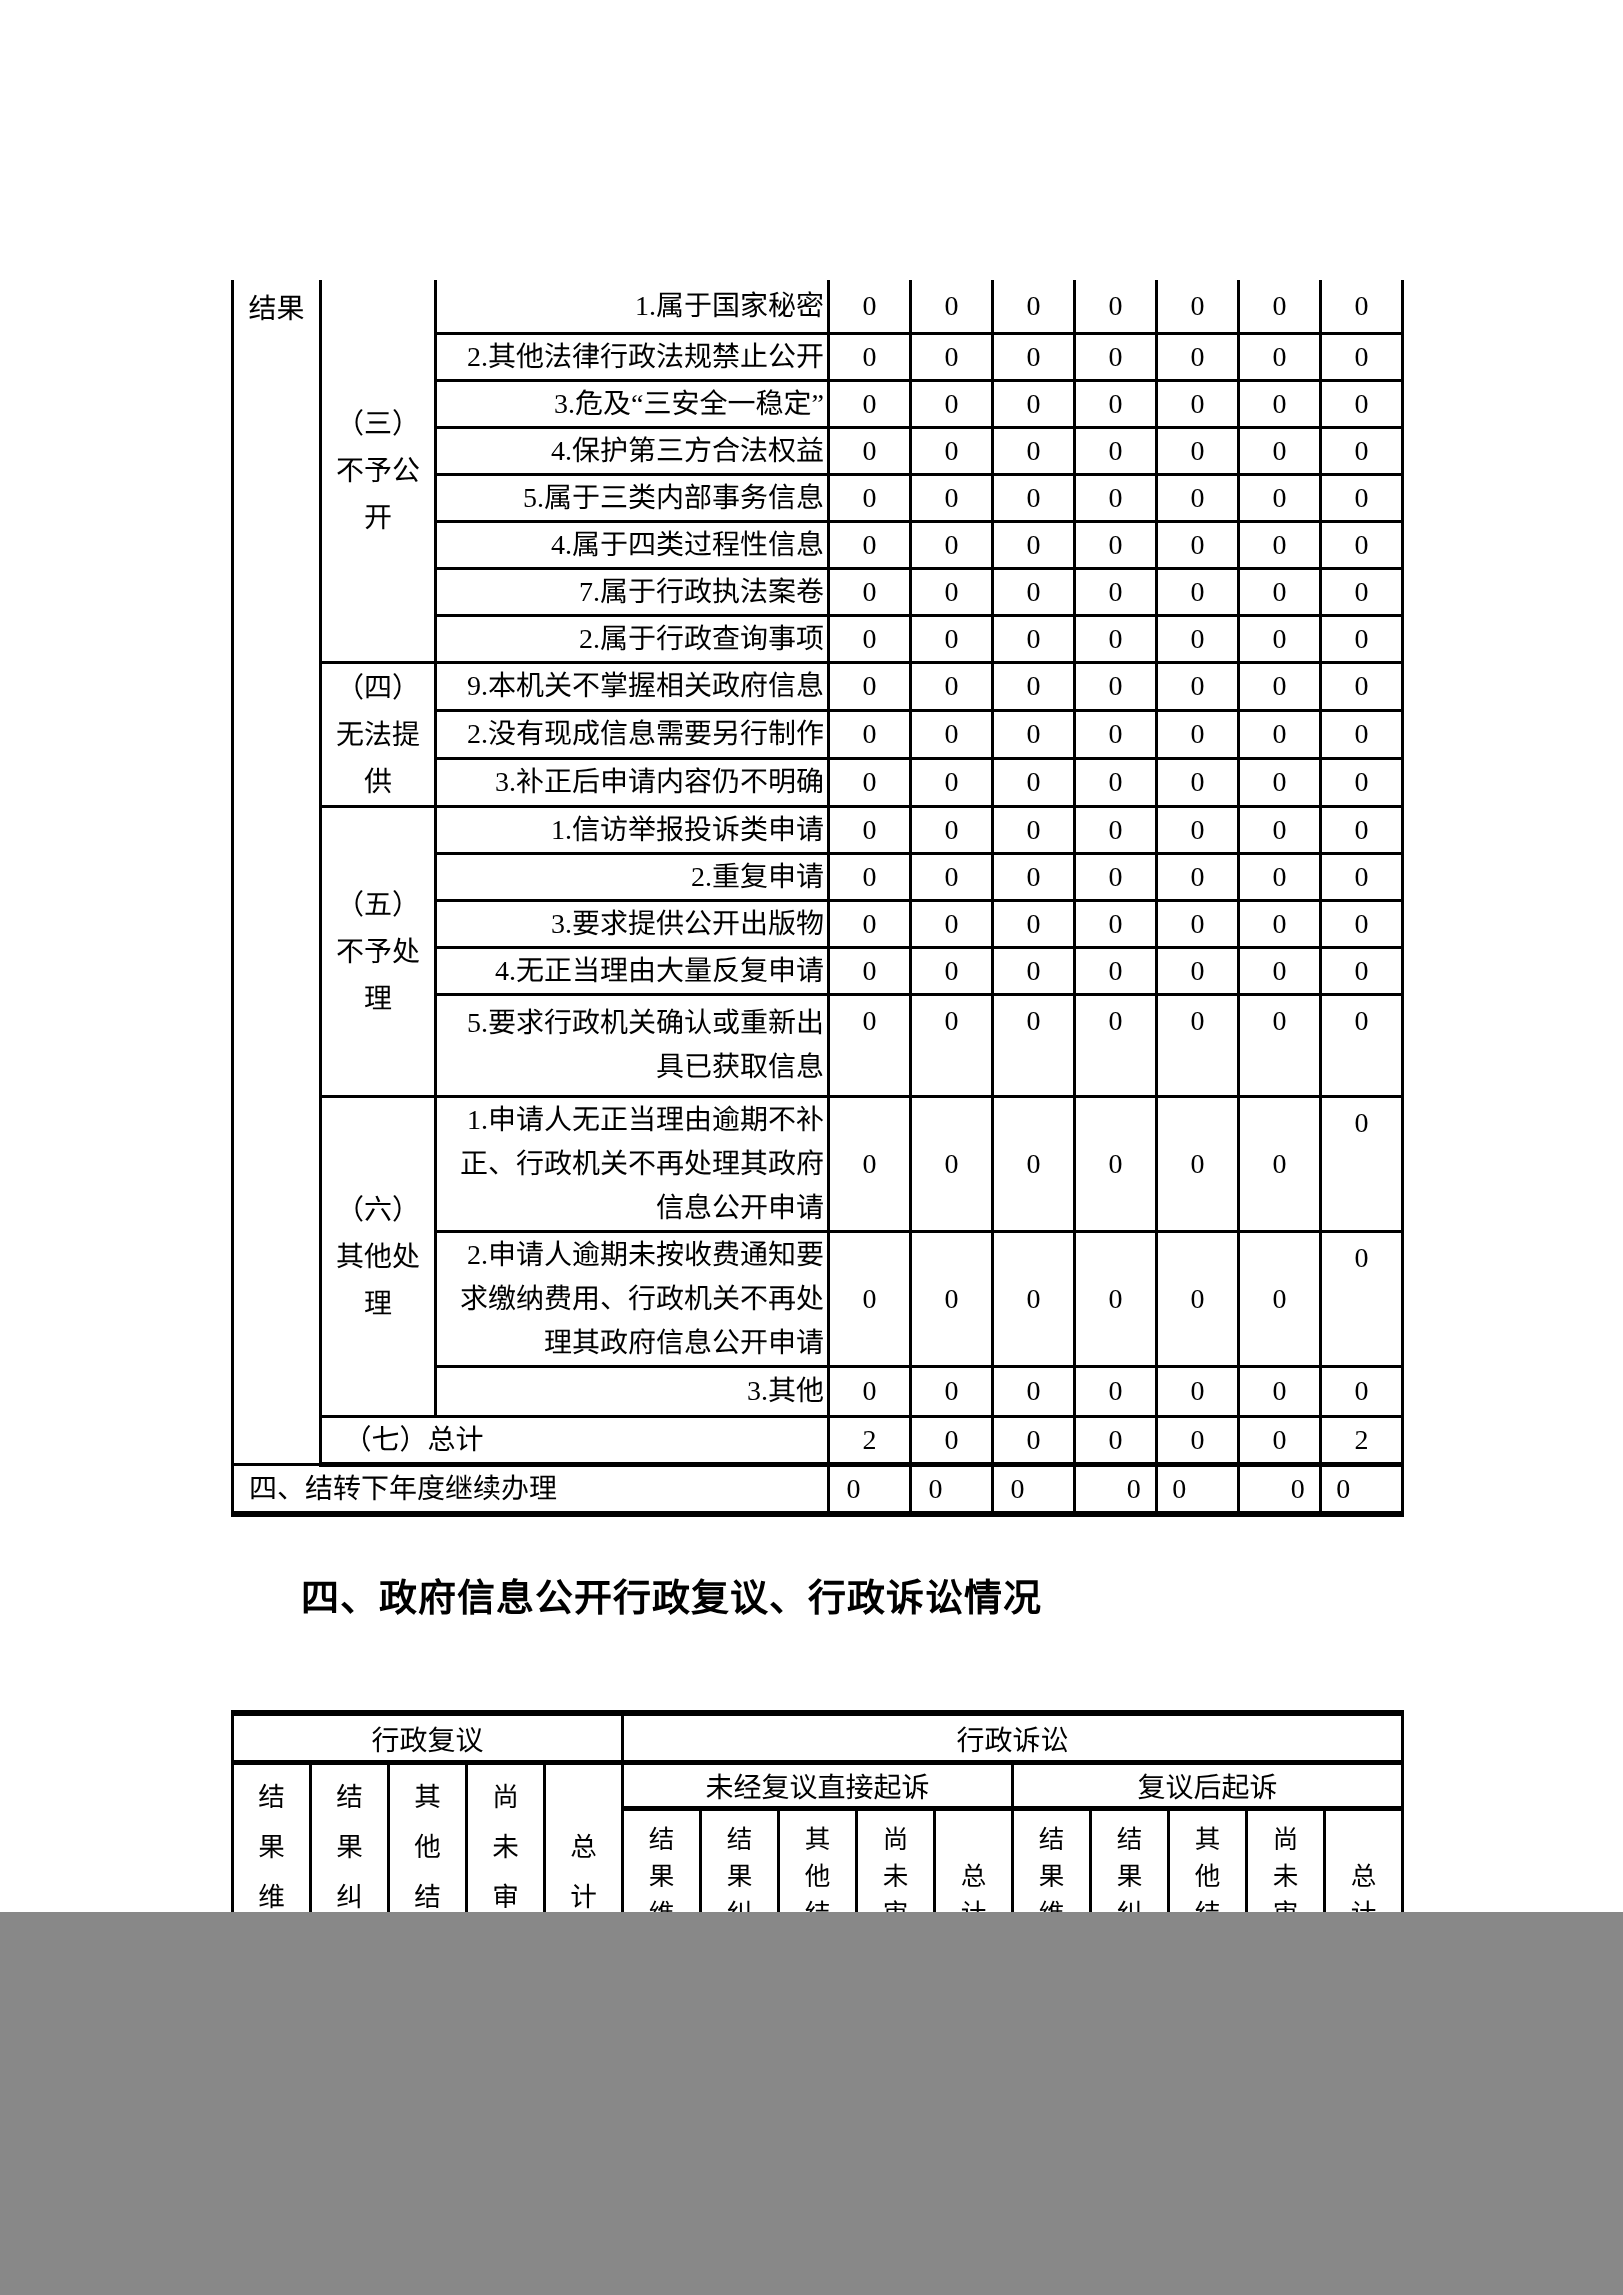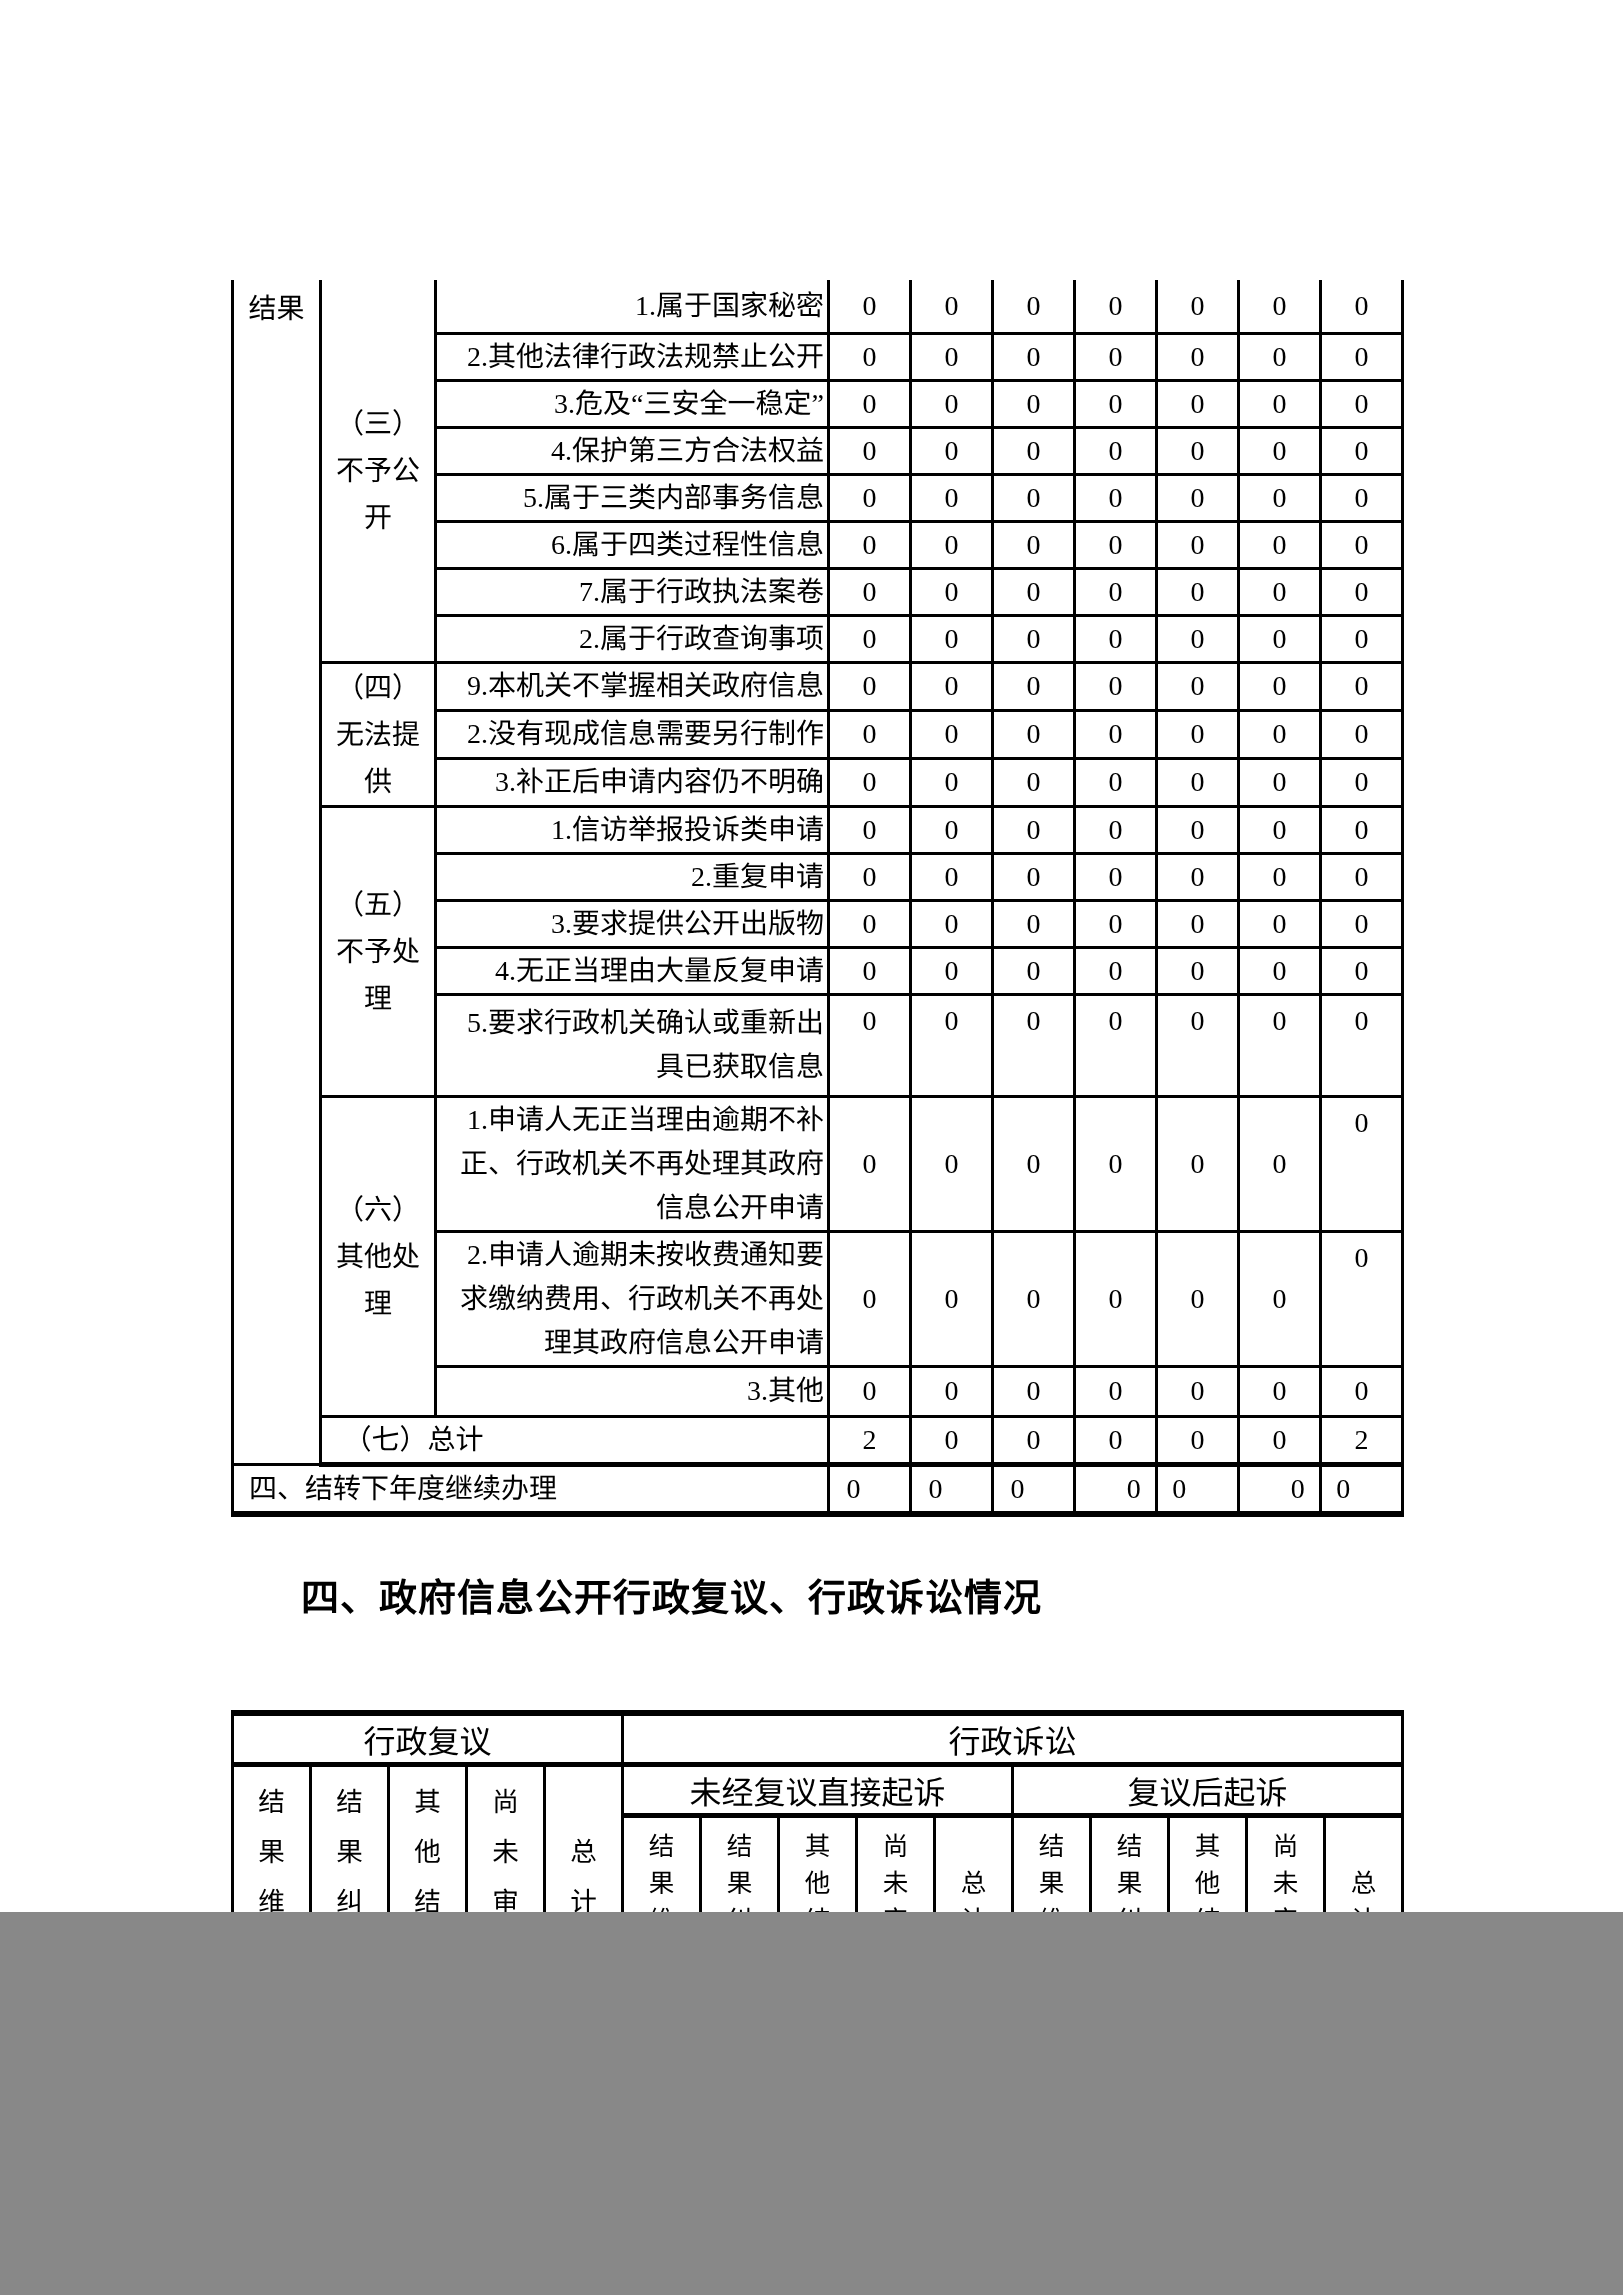--- a/index.html
+++ b/index.html
@@ -48,21 +48,21 @@
     font-family:"Liberation Serif","DejaVu Serif",serif;
     font-weight:bold;font-size:36px;line-height:54px;letter-spacing:5.1px;
     white-space:nowrap;
   }
   
   table.t2{
     position:absolute;left:231px;top:1710px;width:1173px;
     border-collapse:collapse;table-layout:fixed;
   }
   table.t2 td{
-    border:3.1px solid #000;font-size:32px;text-align:center;
+    border:3.1px solid #000;font-size:28px;text-align:center;
     vertical-align:middle;padding:0;overflow:hidden;
   }
   table.t2 tr.h1 td{border-top:6.1px solid #000;border-bottom:5.1px solid #000;}
   table.t2 td.sub{border-bottom:5.1px solid #000;}
   table.t2 td.vcol{white-space:pre-line;}
   table.t2 td.vbig{font-size:26.6px;line-height:50px;border-bottom:6.6px solid #000;}
   table.t2 tr.h3 td{font-size:25.6px;line-height:37px;border-bottom:6.6px solid #000;}
 </style>
 </head>
 <body>
@@ -131,21 +131,21 @@
       <td class="item">5.属于三类内部事务信息</td>
       <td class="val">0</td>
       <td class="val">0</td>
       <td class="val">0</td>
       <td class="val">0</td>
       <td class="val">0</td>
       <td class="val">0</td>
       <td class="val">0</td>
     </tr>
     <tr style="height:45px">
-      <td class="item">6.属于四类过程性信息</td>
+      <td class="item">4.属于四类过程性信息</td>
       <td class="val">0</td>
       <td class="val">0</td>
       <td class="val">0</td>
       <td class="val">0</td>
       <td class="val">0</td>
       <td class="val">0</td>
       <td class="val">0</td>
     </tr>
     <tr style="height:47px">
       <td class="item">7.属于行政执法案卷</td>

